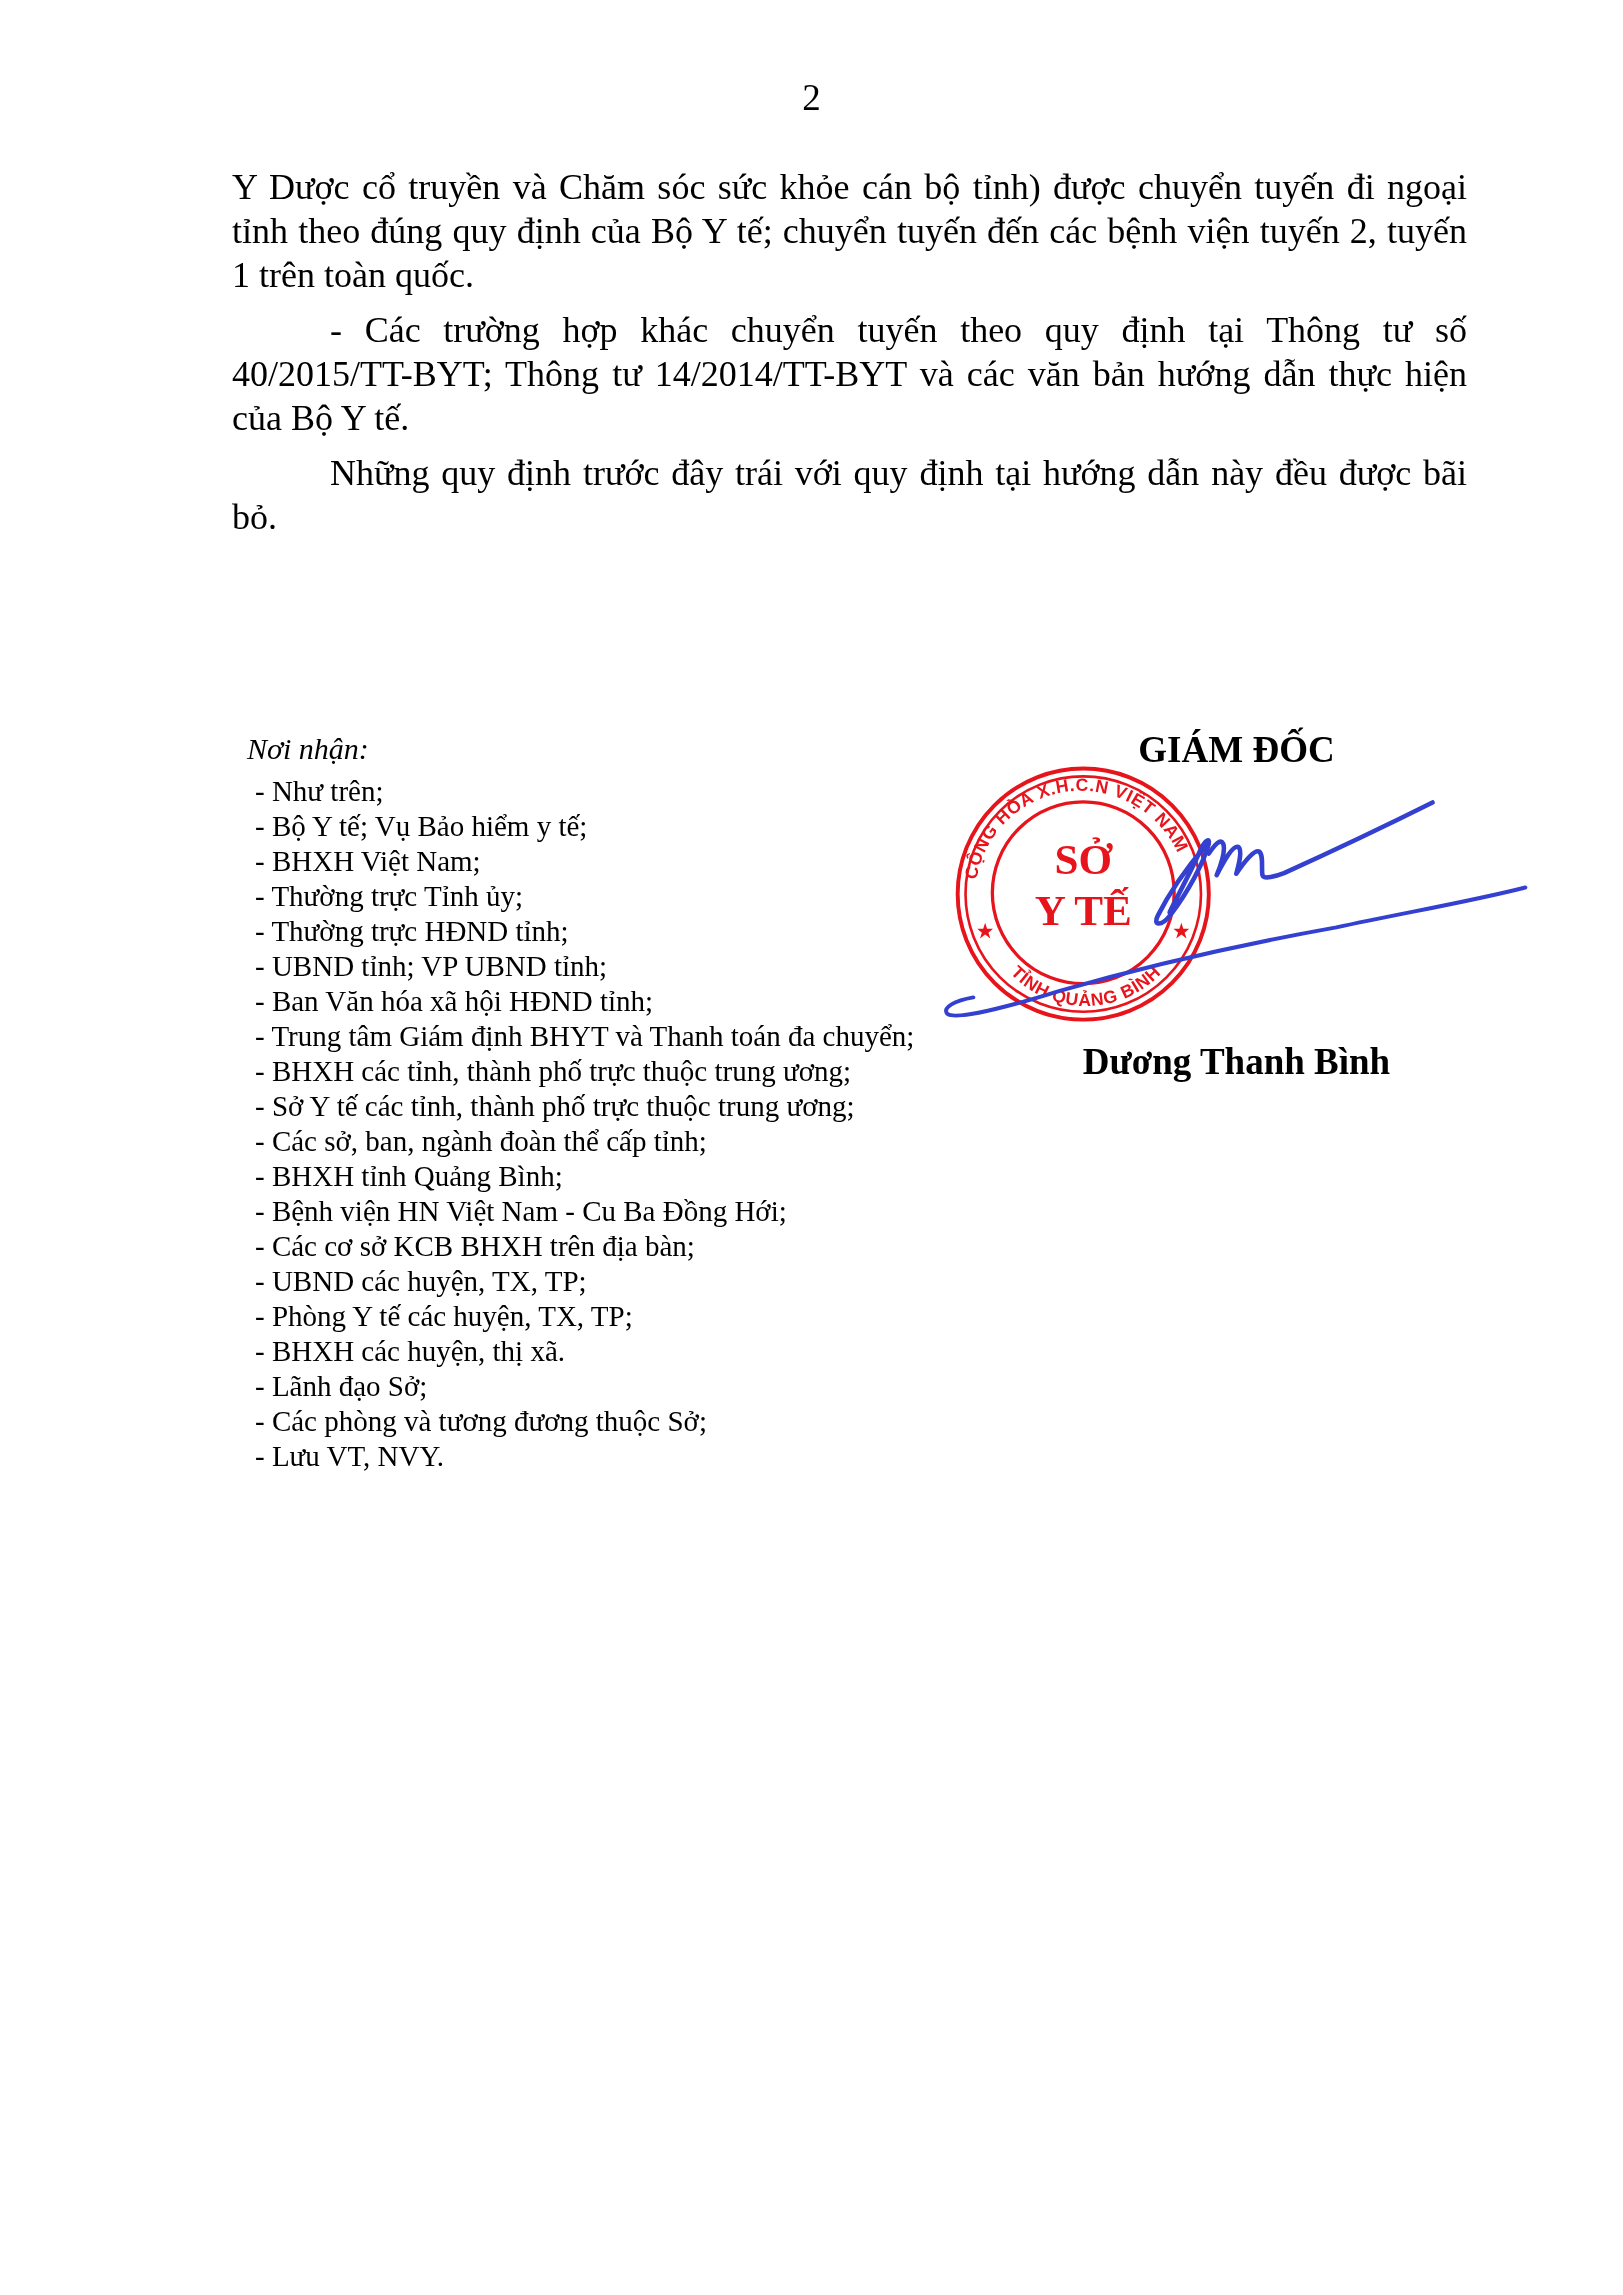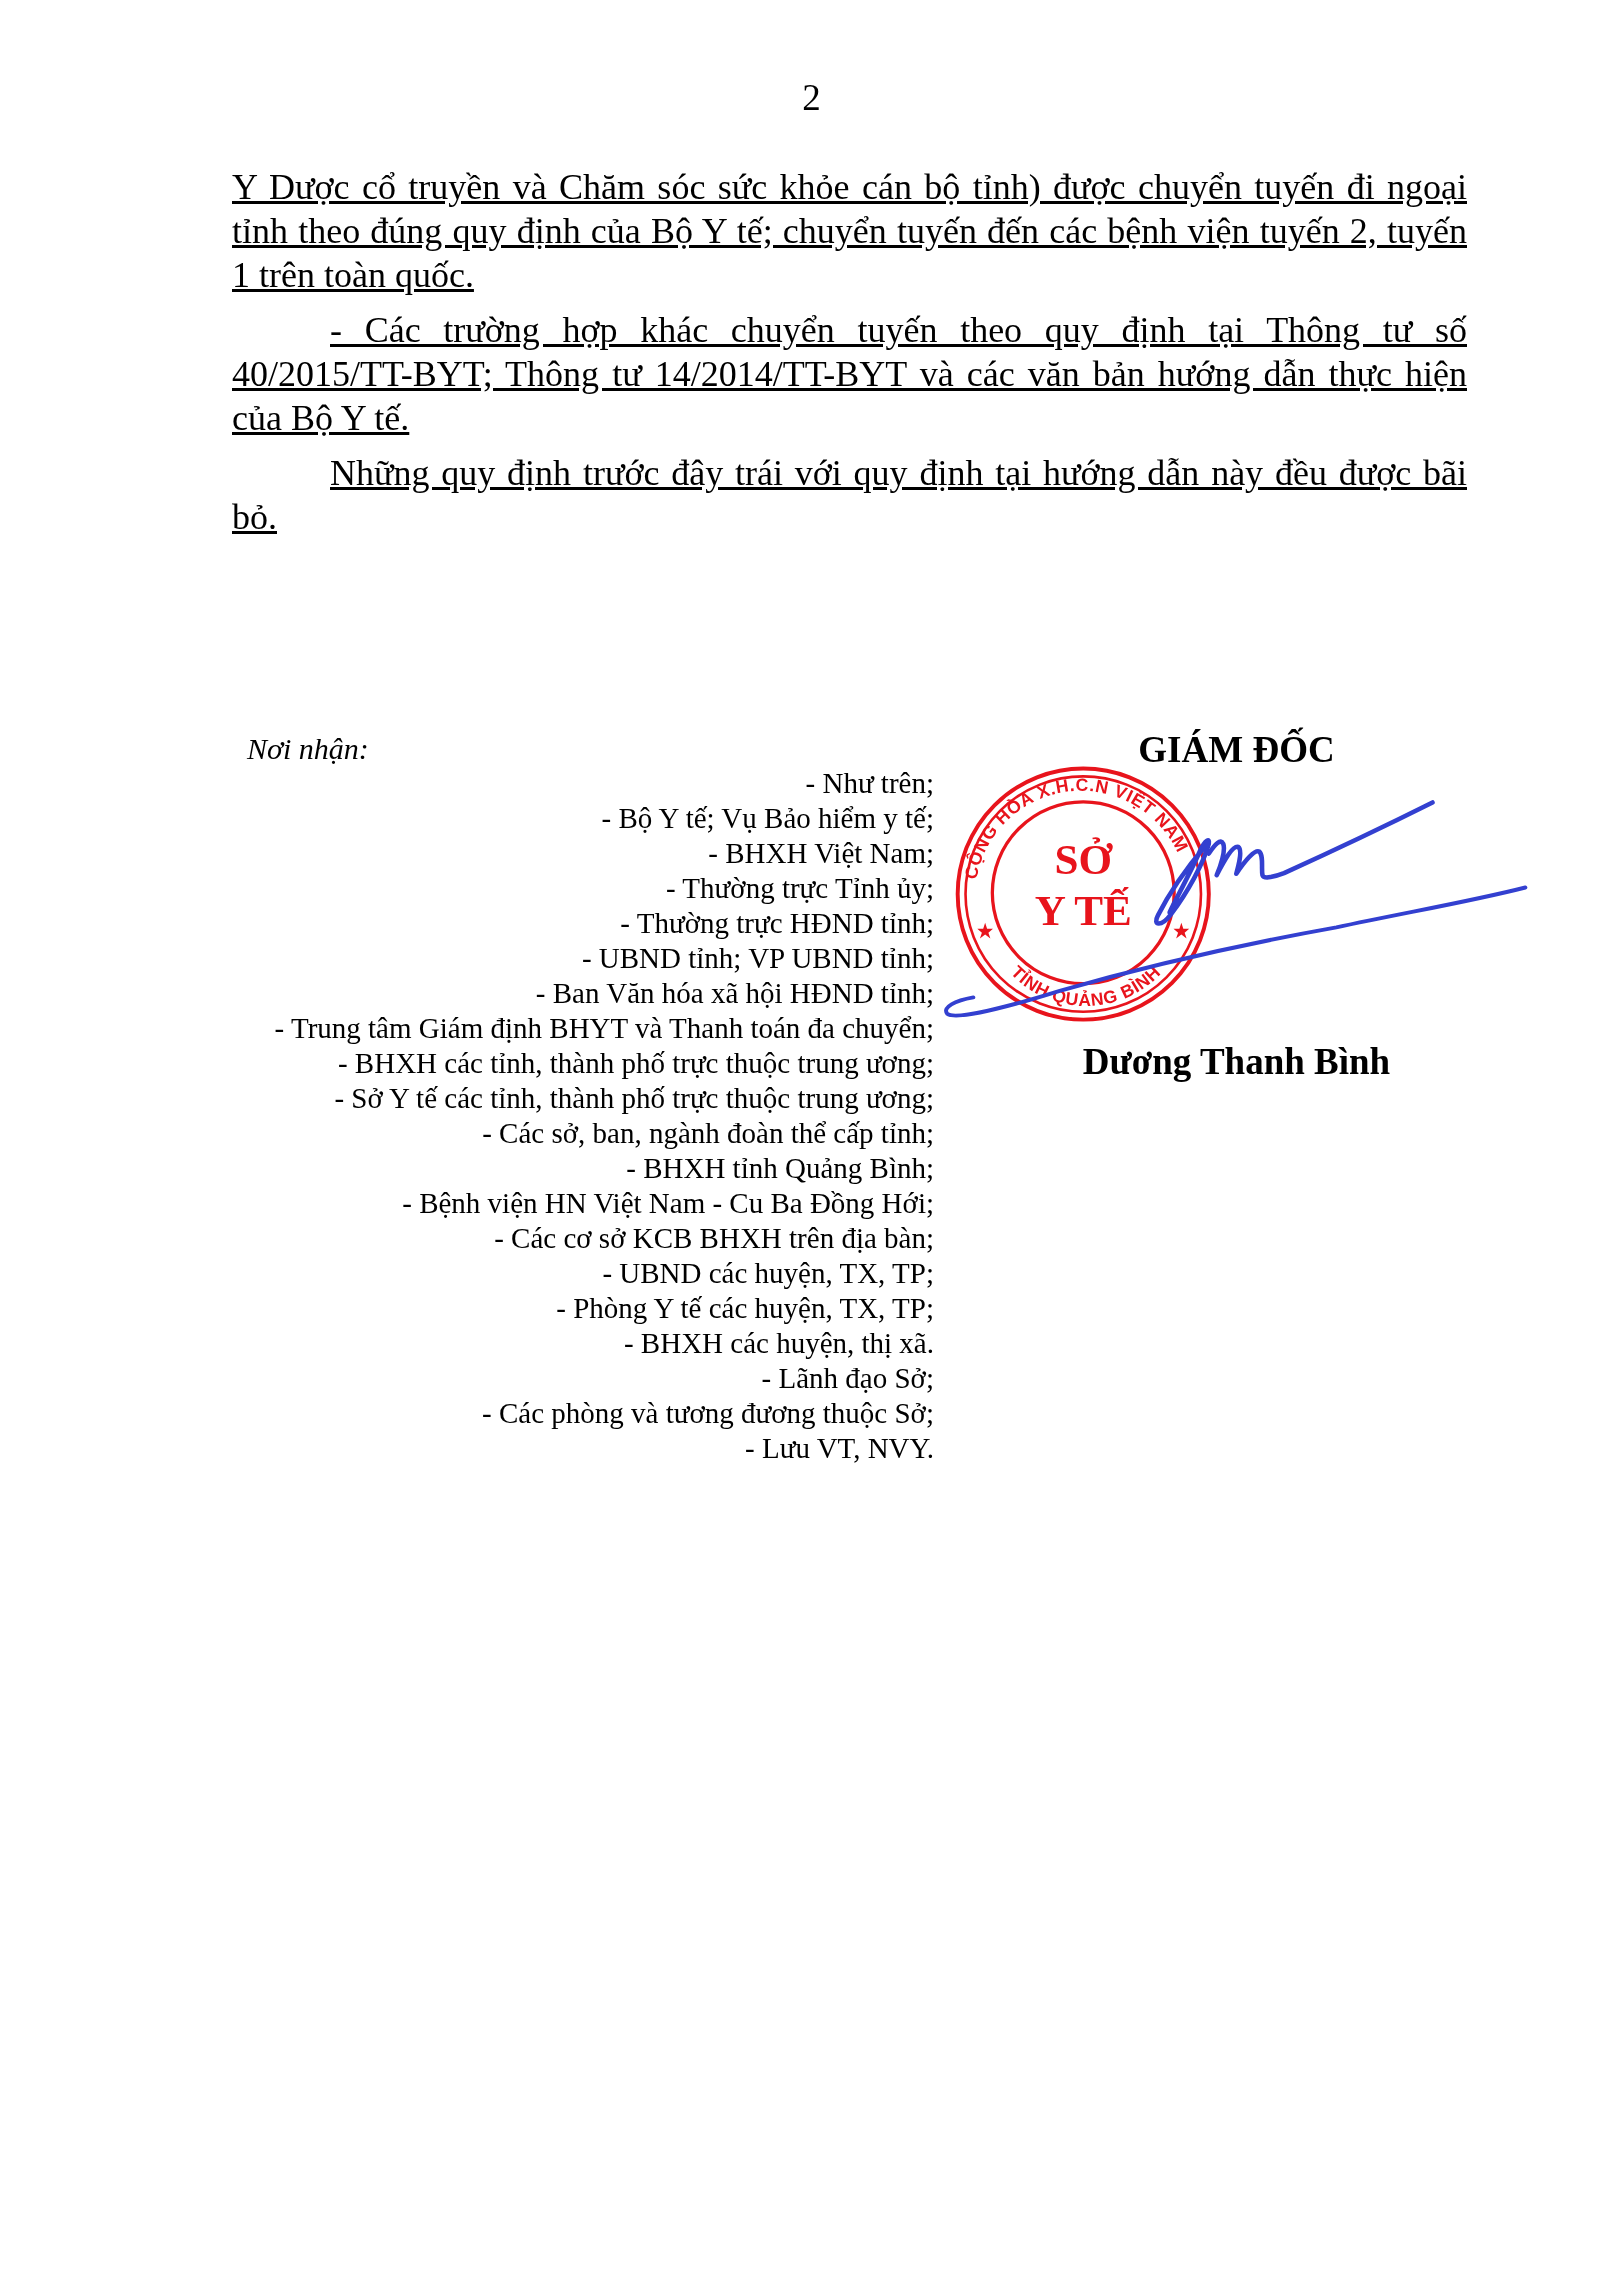--- a/index.html
+++ b/index.html
@@ -2,27 +2,27 @@
 <html style="font-size:10.5px"><head>
 <meta charset="utf-8">
 <style>
   html, body { margin: 0; padding: 0; background: #ffffff; }
   body { width: 1623px; height: 2295px; position: relative; overflow: hidden;
          font-family: "Liberation Serif", "DejaVu Serif", serif; color: #000; }
   .page-number { position: absolute; left: 0; width: 1623px; top: 77px; text-align: center;
                  font-size: 37px; line-height: 42px; }
   .body-text { position: absolute; left: 232px; width: 1235px; top: 165px;
                font-size: 36px; line-height: 44px; text-align: justify; }
-  .body-text p { margin: 0 0 11px 0; text-decoration: underline; }
+  .body-text p { margin: 0 0 11px 0; }
   .body-text p.indent { text-indent: 98px; }
   .body-text p.continuation { text-indent: 0; }
   .recipients { position: absolute; left: 247px; top: 731px; width: 687px;
                 font-size: 29px; line-height: 35px; }
   .recipients .heading { font-weight: normal; font-style: italic; font-size: 30px; }
-  .recipients ul { list-style: none; margin: 0; padding: 0; text-align: right; }
+  .recipients ul { list-style: none; margin: 8px; padding: 0; }
   .recipients li { white-space: nowrap; }
   .signer-title { position: absolute; left: 1047px; width: 379px; top: 729px; text-align: center;
                   font-weight: bold; font-size: 37px; line-height: 42px; }
   .signer-name { position: absolute; left: 1047px; width: 379px; top: 1041px; text-align: center;
                  font-weight: bold; font-size: 37px; line-height: 42px; }
   .seal-sig { position: absolute; left: 0; top: 0; width: 1623px; height: 2295px; pointer-events: none; }
 </style>
 </head>
 <body>
 

